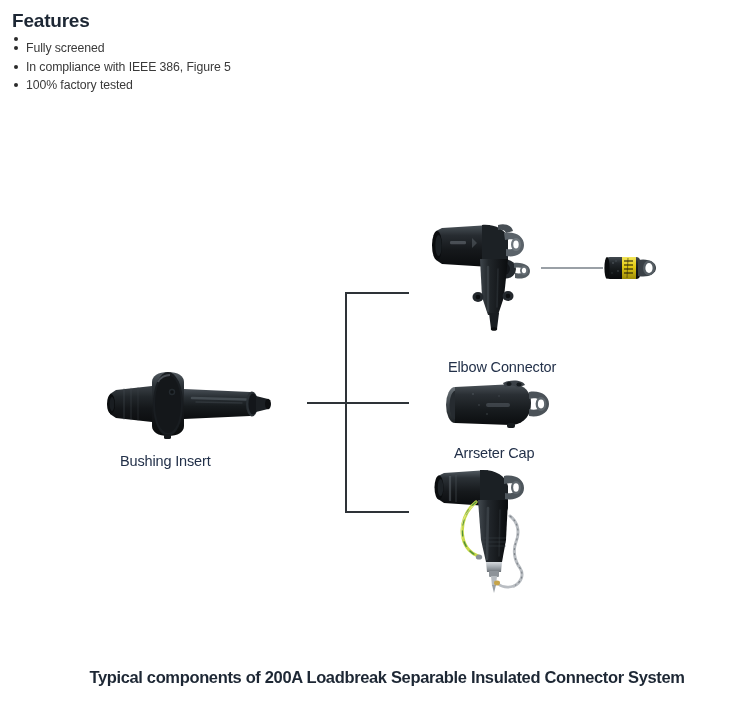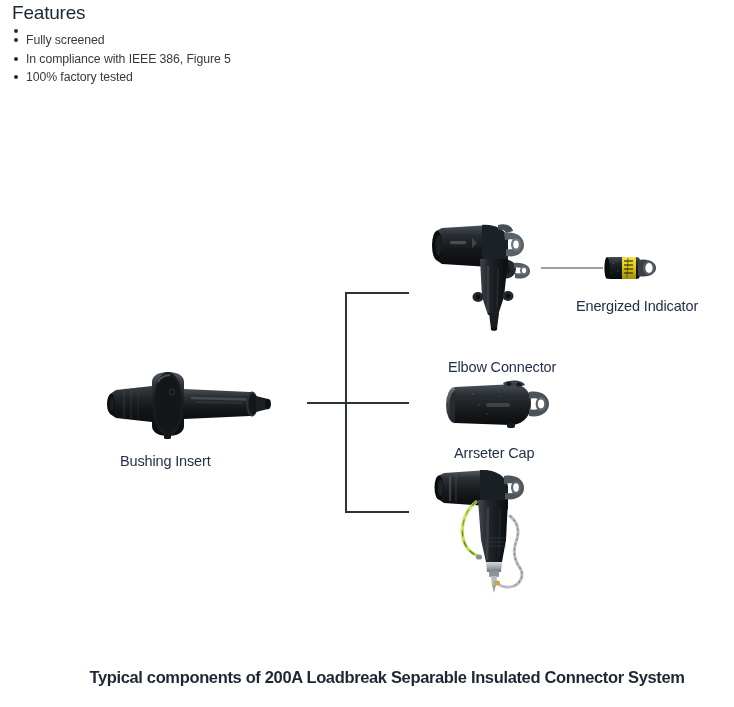--- a/index.html
+++ b/index.html
@@ -17,24 +17,24 @@
   }
 
   
   #features-section {
     position: absolute;
     left: 12px; top: 2px;
     width: 360px;
   }
   #features-heading {
     font-size: 19px;
-    font-weight: normal;
+    font-weight: bold;
     color: #1d2734;
     letter-spacing: -0.2px;
-    margin: 0 0 7px 0;
+    margin: 8px 0 7px 0;
     line-height: 22px;
   }
   #features-list {
     list-style: none;
     margin: 0; padding: 0;
   }
   #features-list li {
     position: relative;
     font-size: 12.3px;
     color: #3a3a3a;
@@ -263,21 +263,20 @@
 
       <rect x="18" y="5" width="14" height="22" fill="url(#gBand)"></rect>
       <path d="M20,9 h9 M20,13 h9 M20,17 h9 M20,21 h9" stroke="#2b2608" stroke-width="1.4" opacity="0.75"></path>
       <path d="M24,6 L23,26" stroke="#2b2608" stroke-width="1.1" opacity="0.5"></path>
 
       <path d="M34,8 C44,6 52,10 52,16 C52,22 44,26 34,24 Z" fill="#3a4046"></path>
       <ellipse cx="45" cy="16" rx="6" ry="7.5" fill="#555d63"></ellipse>
       <ellipse cx="45" cy="16" rx="3.6" ry="5" fill="#ffffff"></ellipse>
     </svg>
   </div>
-  <div class="part-label" style="left:576px; top:297px;">Energized Indicator</div>
 
   <div class="comp" style="left:443px; top:378px;">
     <svg width="112" height="56" viewBox="0 0 112 56">
       <defs>
         <linearGradient id="gCap" x1="0" y1="0" x2="0" y2="1">
           <stop offset="0%" stop-color="#4b5258"></stop>
           <stop offset="26%" stop-color="#2a2f34"></stop>
           <stop offset="62%" stop-color="#181c1f"></stop>
           <stop offset="100%" stop-color="#0b0d0f"></stop>
         </linearGradient>

